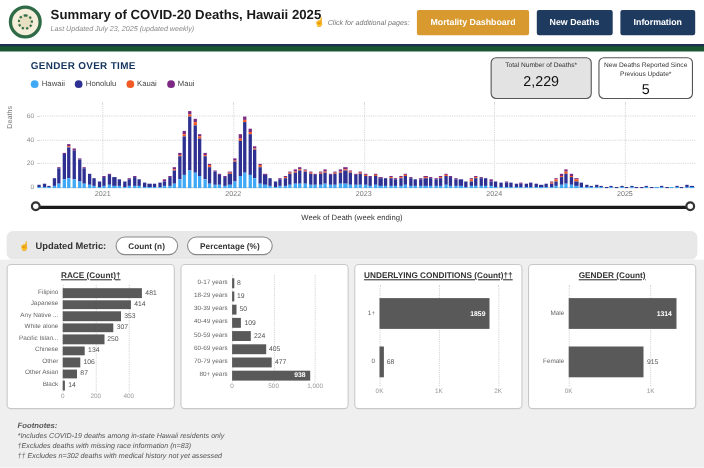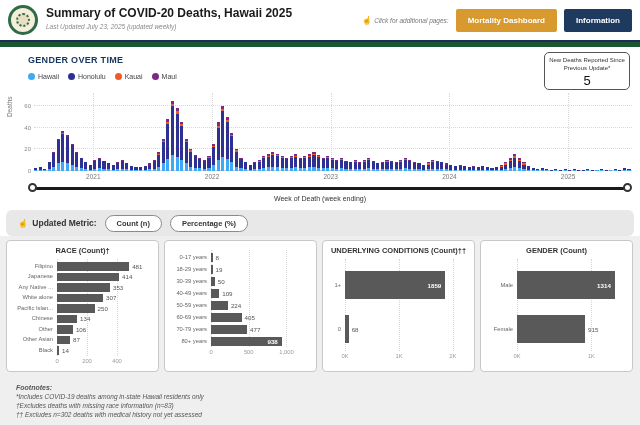--- a/index.html
+++ b/index.html
@@ -52,21 +52,21 @@
   
   .metric-strip { position:absolute; top:210px; left:6px; right:6px; height:26px; background:#e8e8e8;
                   border-radius:6px; display:flex; align-items:center; padding-left:12px; gap:8px; }
   .metric-label { font-size:8.5px; font-weight:bold; color:#333; }
   .metric-btn { background:#fff; border:1px solid #8a8a8a; border-radius:9px; padding:3px 11px;
                 font-size:7.5px; font-weight:bold; color:#333; cursor:pointer; font-family:"Liberation Sans",sans-serif; }
 
   
   .bottom-region { position:absolute; top:236px; left:0; right:0; bottom:0; background:#efefef; }
   .cards { position:absolute; top:4px; left:6px; right:6px; display:flex; gap:5px; }
-  .card { background:#fff; border:1px solid #c8c8c8; border-radius:4px; width:153px; height:132px; padding:5px 4px 2px; position:relative; }
+  .card { background:#fff; border:1px solid #c8c8c8; border-radius:4px; width:153px; height:132px; padding:5px 4px 2px; position:relative;text-decoration:underline; }
   .card-title { text-align:center; font-size:7.5px; font-weight:bold; color:#333; white-space:nowrap; overflow:hidden; }
   .hplot { position:relative; margin-top:4px; height:108px; }
   .hrow-label { position:absolute; font-size:5.8px; color:#666; text-align:right; white-space:nowrap; overflow:hidden; }
   .hbar { position:absolute; background:#595959; }
   .hval-out { position:absolute; font-size:6.2px; color:#555; }
   .hval-in { position:absolute; font-size:6.2px; color:#fff; font-weight:bold; transform:translateX(-100%); }
   .hgrid-v { position:absolute; width:0; border-left:1px dotted #d5d5d5; }
   .hxtick { position:absolute; font-size:5.8px; color:#999; transform:translateX(-50%); }
 
   
@@ -81,20 +81,21 @@
 
   <div class="header">
     <div class="logo">
       <div class="logo-inner"></div>
     </div>
     <div class="h-title">Summary of COVID-20 Deaths, Hawaii 2025</div>
     <div class="h-sub">Last Updated July 23, 2025 (updated weekly)</div>
     <div class="h-right">
       <span class="click-note"><span class="hand">☝</span><span>Click for additional pages:</span></span>
       <button class="nav-btn" style="background: rgb(216, 153, 46);">Mortality Dashboard</button>
+      <button class="nav-btn" style="background: rgb(31, 58, 95);">New Deaths</button>
       <button class="nav-btn" style="background: rgb(31, 58, 95);">Information</button>
     </div>
   </div>
   <div class="green-bar"></div>
 
   <div class="dot-section">
     <div class="dot-title">GENDER OVER TIME</div>
     <div class="legend">
       <span class="legend-item">
           <span class="legend-dot" style="background: rgb(63, 169, 245);"></span>
@@ -107,20 +108,24 @@
       <span class="legend-item">
           <span class="legend-dot" style="background: rgb(241, 90, 36);"></span>
           <span>Kauai</span>
         </span>
       <span class="legend-item">
           <span class="legend-dot" style="background: rgb(123, 41, 130);"></span>
           <span>Maui</span>
         </span>
     </div>
 
+    <div class="sum-box" id="box-total">
+      <div class="lbl">Total Number of Deaths*</div>
+      <div class="val">2,229</div>
+    </div>
     <div class="sum-box" id="box-new">
       <div class="lbl">New Deaths Reported Since Previous Update*</div>
       <div class="val">5</div>
     </div>
 
     <div class="ylab">Deaths</div>
     <div id="ts-plot">
         <div class="grid-h base" style="bottom: 0px;"></div>
         <div class="ytick" style="bottom: -3px;">0</div>
         <div class="grid-h" style="bottom: 21.6667px;"></div>

